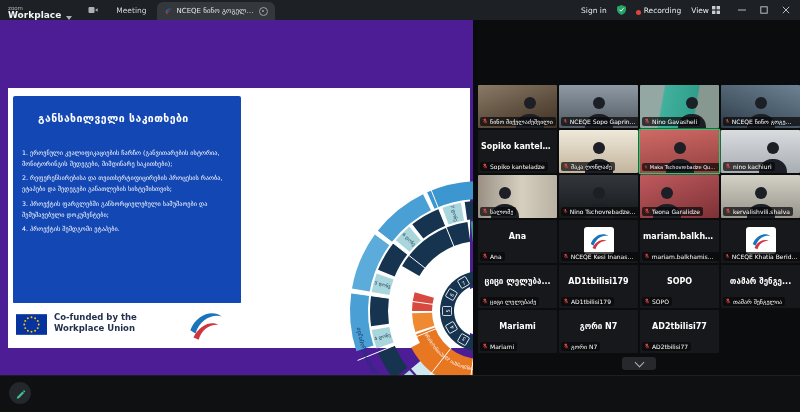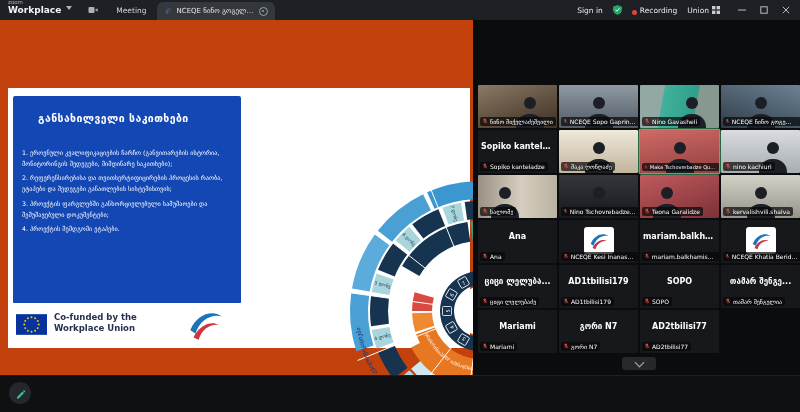--- a/index.html
+++ b/index.html
@@ -1,39 +1,39 @@
 <!DOCTYPE html>
 <html><head>
 <meta charset="utf-8">
 <style>
   html,body{margin:0;padding:0;background:#0a0b0c;width:800px;height:412px;overflow:hidden;
     font-family:"DejaVu Sans","Liberation Sans",sans-serif;-webkit-font-smoothing:antialiased;}
   .app{position:relative;width:800px;height:412px;background:#0a0b0c;}
 
   
   .titlebar{position:absolute;left:0;top:0;width:800px;height:20px;background:#1d2024;display:flex;align-items:stretch;color:#c9cdd2;}
-  .brand{display:flex;align-items:flex-start;padding:0 6px 0 8px;}
+  .brand{display:flex;align-items:flex-end;padding:0 6px 0 8px;}
   .brand-stack{display:flex;flex-direction:column;line-height:1;}
   .brand-zoom{font-size:5.5px;color:#aeb2b8;}
   .brand-name{font-size:9px;font-weight:bold;color:#f2f3f4;}
   .caret{width:0;height:0;border-left:3px solid transparent;border-right:3px solid transparent;border-top:4px solid #aeb2b8;margin:6px 0 0 5px;}
   .meeting{display:flex;align-items:center;gap:18px;padding:0 10px;font-size:7.5px;color:#d5d8db;}
   .tab{margin-top:2px;display:flex;align-items:center;gap:4px;background:#34383d;border-radius:6px 6px 0 0;padding:0 7px;max-width:112px;}
   .tab-title{font-size:7px;color:#e7e9ea;white-space:nowrap;overflow:hidden;text-overflow:ellipsis;max-width:78px;}
   .tab-circ{width:7px;height:7px;border:1px solid #9aa0a6;border-radius:50%;flex:none;display:flex;align-items:center;justify-content:center;}
   .tab-circ i{width:2px;height:2px;background:#9aa0a6;border-radius:50%;}
   .tb-right{margin-left:auto;display:flex;align-items:center;gap:10px;padding-right:10px;font-size:7.5px;}
   .rec{display:flex;align-items:flex-end;gap:3px;color:#e8eaec;}
   .rec-dot{width:5px;height:5px;border-radius:50%;background:#e0443d;}
   .view{display:flex;align-items:center;gap:3px;color:#e8eaec;}
   .winctl{display:flex;align-items:center;gap:14px;margin-left:8px;color:#b9bdc2;}
   .winctl svg{display:block;}
 
   
-  .share{position:absolute;left:0;top:20px;width:473px;height:392px;background:#c2410c;overflow:hidden;}
+  .share{position:absolute;left:0;top:20px;width:473px;height:392px;background:#4c1d95;overflow:hidden;}
   .slide{position:absolute;left:8px;top:68px;width:462px;height:260px;background:#ffffff;}
   .bluebox{position:absolute;left:5px;top:8px;width:228px;height:208px;background:#1347b4;border-radius:2px;color:#fff;}
   .slide-title{position:absolute;left:25px;top:16px;font-size:10.5px;font-weight:bold;letter-spacing:.4px;}
   .bullets{position:absolute;left:9px;top:52px;width:208px;font-size:6.3px;line-height:1.7;}
   .bullets div{margin-bottom:4px;}
   .eu-bar{position:absolute;left:0;top:215px;width:246px;height:38px;background:#fff;border-radius:0 14px 0 0;}
   .eu-flag{position:absolute;left:8px;top:11px;}
   .eu-text{position:absolute;left:46px;top:9px;font-size:8.5px;font-weight:600;color:#24314e;line-height:1.25;}
   .eu-nceqe{position:absolute;left:176px;top:4px;}
 
@@ -123,21 +123,21 @@
       <span style="color:#e8eaec;">Sign in</span>
       <svg width="9" height="10" viewBox="0 0 10 11">
         <path d="M5,0 L10,1.8 V5 C10,8 7.8,10 5,11 C2.2,10 0,8 0,5 V1.8 Z" fill="#27a567"></path>
         <path d="M2.8,5.2 L4.4,6.8 L7.2,3.6" fill="none" stroke="#fff" stroke-width="1.1"></path>
       </svg>
       <span class="rec">
         <span class="rec-dot"></span>
         <span>Recording</span>
       </span>
       <span class="view">
-        <span>Union</span>
+        <span>View</span>
         <svg width="8" height="8" viewBox="0 0 8 8">
           <rect x="0" y="0" width="3.4" height="3.4" fill="#c9cdd2"></rect>
             <rect x="4.6" y="0" width="3.4" height="3.4" fill="#c9cdd2"></rect>
           <rect x="0" y="4.6" width="3.4" height="3.4" fill="#c9cdd2"></rect>
             <rect x="4.6" y="4.6" width="3.4" height="3.4" fill="#c9cdd2"></rect>
         </svg>
       </span>
       <span class="winctl">
         <svg width="8" height="8" viewBox="0 0 8 8">
             <line x1="0" y1="4" x2="8" y2="4" stroke="#b9bdc2" stroke-width="1"></line>

